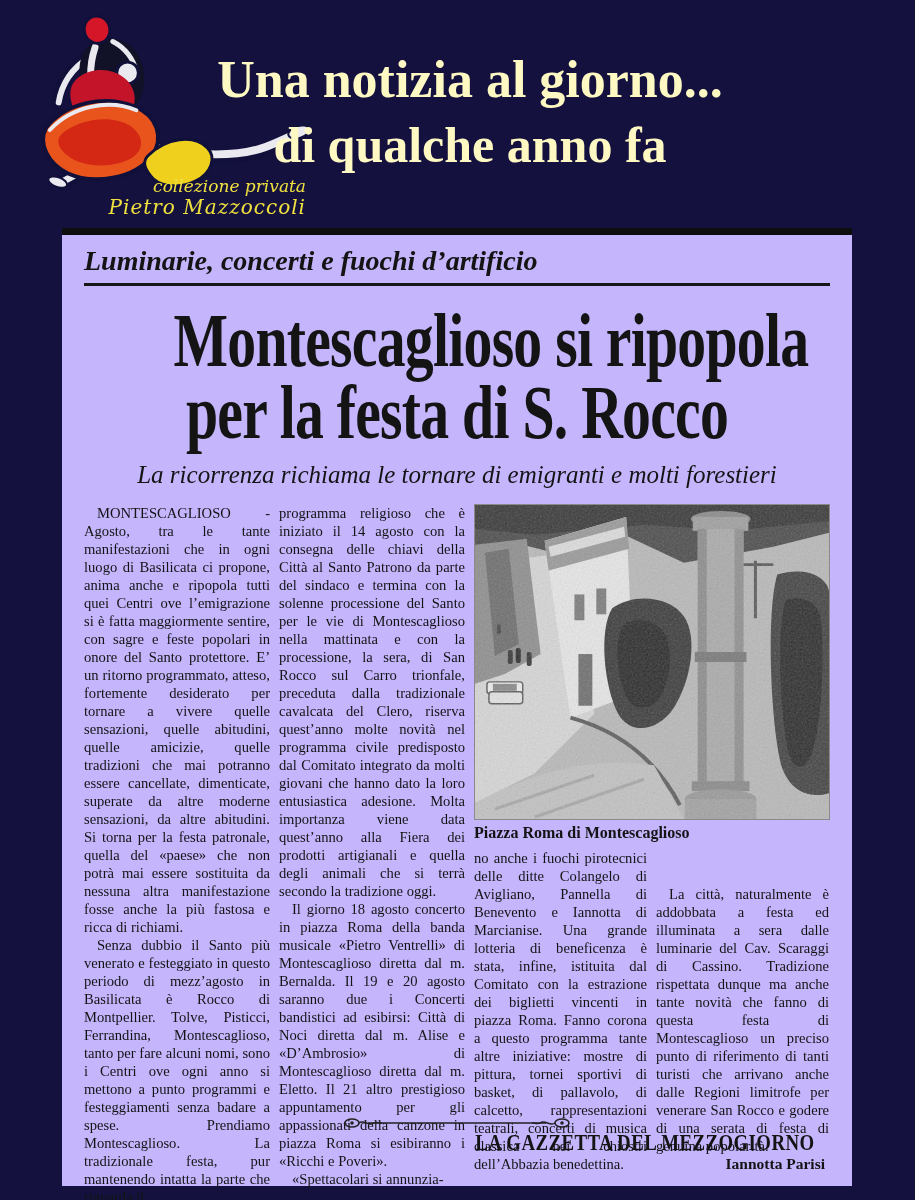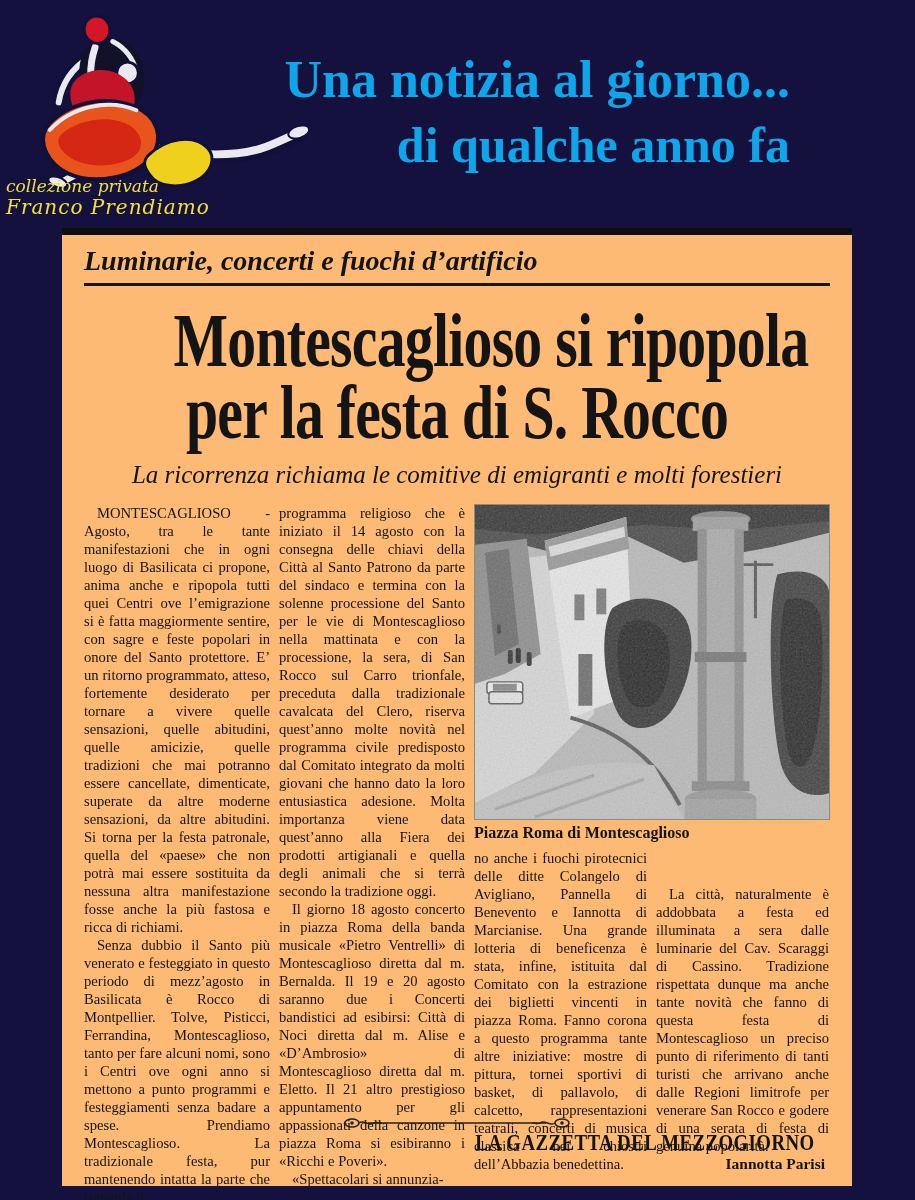--- a/index.html
+++ b/index.html
@@ -9,39 +9,39 @@
     background:#14113f;
     font-family:"Liberation Serif", serif;
     overflow:hidden;
   }
 
   
   .dancer-logo { position:absolute; left:8px; top:8px; width:305px; height:182px; }
 
   .collection {
     position:absolute; left:6px; top:176px; width:300px;
-    text-align:left; color:#f0e13e;
+    text-align:right; color:#f0e13e;
     font-family:"DejaVu Serif", serif; font-style:italic;
     line-height:21px;
   }
   .collection .c1 { font-size:17px; }
   .collection .c2 { font-size:20px; letter-spacing:1px; }
 
   .brand-title {
     position:absolute; left:150px; top:48px; width:640px;
-    text-align:right; color:#0ea5e9; font-weight:bold;
+    text-align:center; color:#fef9c3; font-weight:bold;
     font-family:"Liberation Serif", serif;
   }
   .brand-title .t1 { display:block; font-size:52px; line-height:64px; }
   .brand-title .t2 { display:block; font-size:50px; line-height:66px; }
 
   
   .clip {
     position:absolute; left:62px; top:228px; width:790px; height:958px;
-    background:#fdba74; color:#141414; padding:0 22px;
+    background:#c4b5fd; color:#141414; padding:0 22px;
   }
   .clip-top-rule { position:absolute; top:0; left:0; right:0; height:7px; background:#0e0e0e; }
 
   .kicker {
     margin-top:16px; font-size:28px; line-height:34px;
     font-weight:bold; font-style:italic; letter-spacing:0;
   }
   .kicker-rule { margin-top:5px; border-top:3px solid #161616; }
 
   .headline { margin-top:18px; text-align:center; font-weight:bold; letter-spacing:-1px; }
@@ -114,40 +114,40 @@
   <path d="M36,122 C56,96 96,88 126,100 C150,110 156,132 144,150 C126,174 84,180 58,168 C38,158 28,138 36,122 Z" fill="#e8541c" stroke="#10103a" stroke-width="4"></path>
   <path d="M52,128 C70,112 104,108 122,120 C136,130 136,144 124,152 C104,164 72,162 58,150 C48,142 46,134 52,128 Z" fill="#d42714"></path>
 
   <path d="M140,150 C158,132 186,128 200,142 C210,152 204,168 188,176 C172,184 150,182 142,170 C136,162 134,156 140,150 Z" fill="#efd01c" stroke="#10103a" stroke-width="3"></path>
 
   <path d="M40,124 C62,100 100,92 128,104" fill="none" stroke="#e9e9ef" stroke-width="4" stroke-linecap="round"></path>
 </svg>
 
 <div class="collection">
   <div class="c1">collezione privata</div>
-  <div class="c2">Franco Prendiamo</div>
+  <div class="c2">Pietro Mazzoccoli</div>
 </div>
 
 <div class="brand-title">
   <span class="t1">Una notizia al giorno...</span>
   <span class="t2">di qualche anno fa</span>
 </div>
 
 <div class="clip">
   <div class="clip-top-rule"></div>
 
   <div class="kicker">Luminarie, concerti e fuochi d’artificio</div>
   <div class="kicker-rule"></div>
 
   <h1 class="headline">
     <span class="h-line">Montescaglioso si ripopola</span>
     <span class="h-line">per la festa di S. Rocco</span>
   </h1>
 
-  <div class="deck">La ricorrenza richiama le comitive di emigranti e molti forestieri</div>
+  <div class="deck">La ricorrenza richiama le tornare di emigranti e molti forestieri</div>
 
   <div class="bodycols">
 
     <div class="col-narrow">
       <p class="indent">MONTESCAGLIOSO - Agosto, tra le tante manifestazioni che in ogni luogo di Basilicata ci propone, anima anche e ripopola tutti quei Centri ove l’emigrazione si è fatta maggiormente sentire, con sagre e feste popolari in onore del Santo protettore. E’ un ritorno programmato, atteso, fortemente desiderato per tornare a vivere quelle sensazioni, quelle abitudini, quelle amicizie, quelle tradizioni che mai potranno essere cancellate, dimenticate, superate da altre moderne sensazioni, da altre abitudini. Si torna per la festa patronale, quella del «paese» che non potrà mai essere sostituita da nessuna altra manifestazione fosse anche la più fastosa e ricca di richiami.</p>
       <p class="indent">Senza dubbio il Santo più venerato e festeggiato in questo periodo di mezz’agosto in Basilicata è Rocco di Montpellier. Tolve, Pisticci, Ferrandina, Montescaglioso, tanto per fare alcuni nomi, sono i Centri ove ogni anno si mettono a punto programmi e festeggiamenti senza badare a spese. Prendiamo Montescaglioso. La tradizionale festa, pur mantenendo intatta la parte che riguarda il</p>
     </div>
 
     <div class="col-narrow">
       <p>programma religioso che è iniziato il 14 agosto con la consegna delle chiavi della Città al Santo Patrono da parte del sindaco e termina con la solenne processione del Santo per le vie di Montescaglioso nella mattinata e con la processione, la sera, di San Rocco sul Carro trionfale, preceduta dalla tradizionale cavalcata del Clero, riserva quest’anno molte novità nel programma civile predisposto dal Comitato integrato da molti giovani che hanno dato la loro entusiastica adesione. Molta importanza viene data quest’anno alla Fiera dei prodotti artigianali e quella degli animali che si terrà secondo la tradizione oggi.</p>

